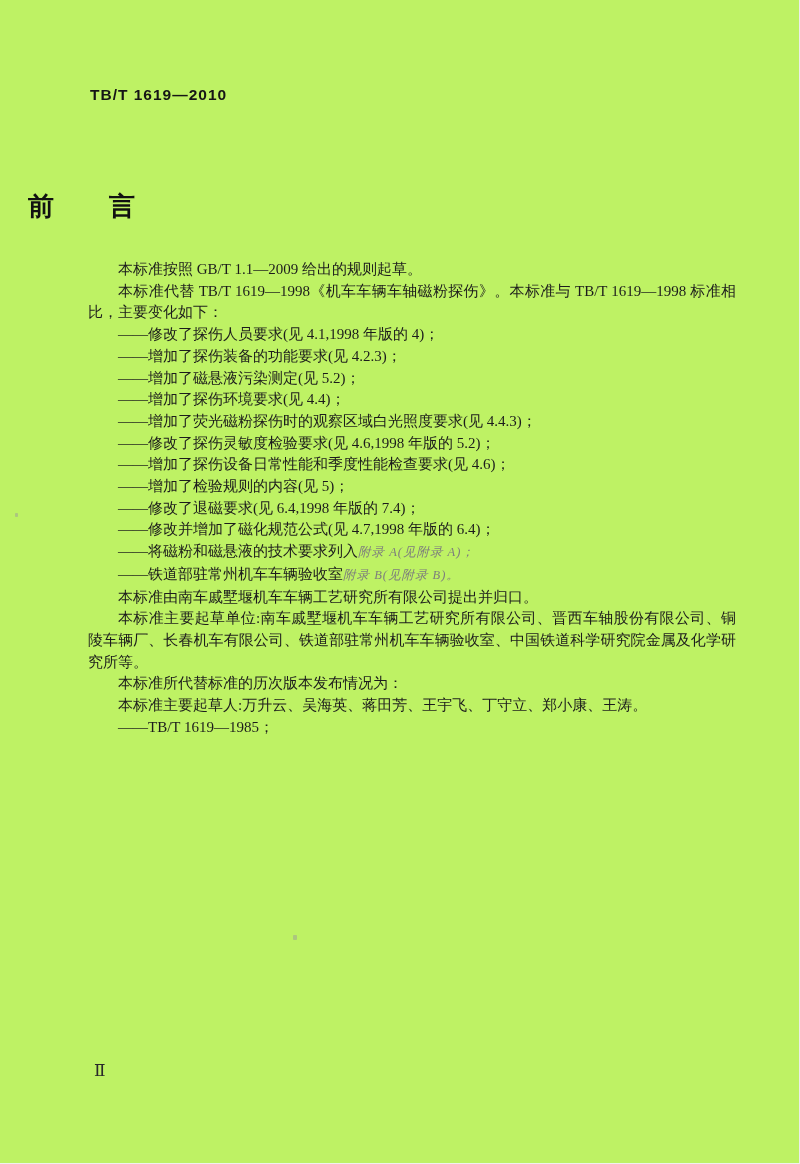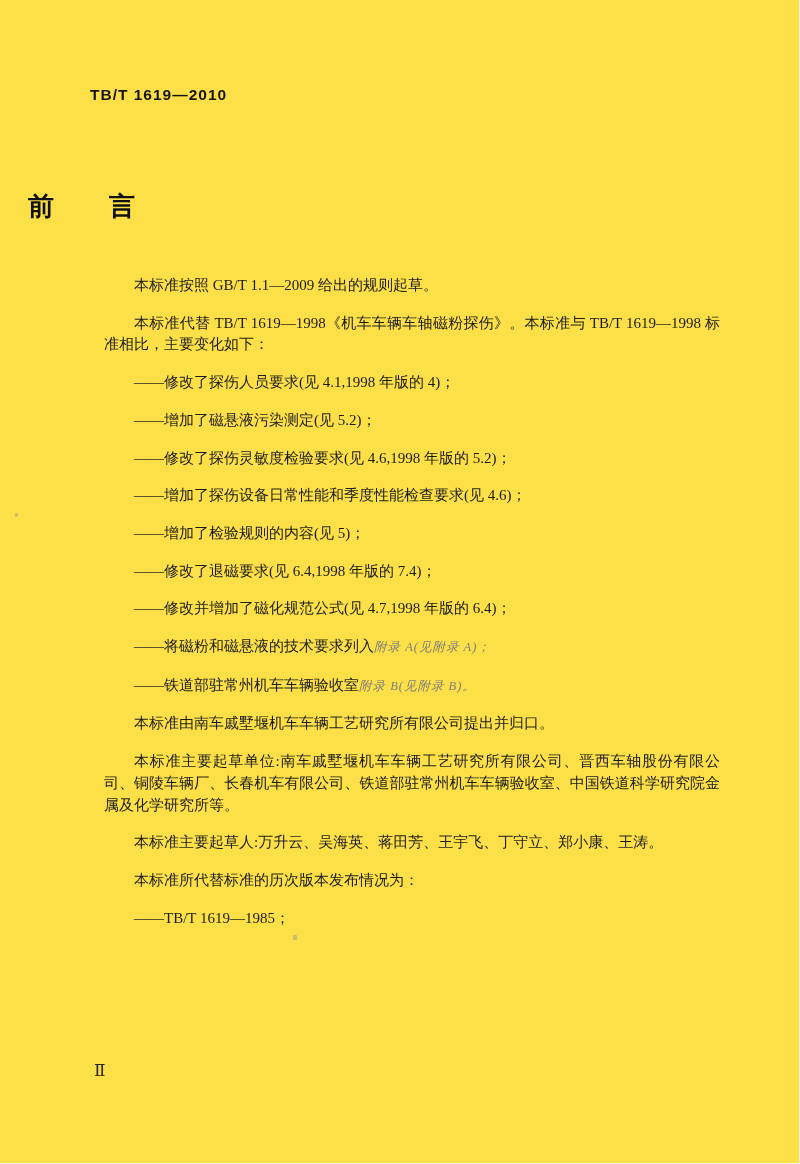--- a/index.html
+++ b/index.html
@@ -6,21 +6,21 @@
   html, body {
     margin: 0;
     padding: 0;
     background: #ffffff;
   }
   .page {
     position: relative;
     width: 800px;
     height: 1164px;
     margin: 0 auto;
-    background: #fde047;
+    background: #bef264;
     box-sizing: border-box;
     border-right: 1px solid #ececec;
     border-bottom: 1px solid #f0f0f0;
     overflow: hidden;
     font-family: "Liberation Serif", "DejaVu Serif", serif;
     color: #1c1c1c;
   }
   .doc-code {
     position: absolute;
     top: 86px;
@@ -47,21 +47,21 @@
   .doc-body {
     position: absolute;
     top: 259px;
     left: 88px;
     width: 648px;
     font-size: 15px;
     line-height: 21.7px;
     text-align: justify;
   }
   .doc-body p.para {
-    margin: 16px;
+    margin: 0;
     padding: 0;
     text-indent: 2em;
   }
   .faded {
     color: #7d7d7d;
     font-size: 12.5px;
     letter-spacing: 1px;
     font-style: italic;
   }
   .page-number {
@@ -86,32 +86,35 @@
 <div class="page">
 
   <div class="doc-code">TB/T 1619—2010</div>
 
   <h1 class="doc-title">前　　言</h1>
 
   <div class="doc-body">
       <p class="para"><span>本标准按照 GB/T 1.1—2009 给出的规则起草。</span></p>
       <p class="para"><span>本标准代替 TB/T 1619—1998《机车车辆车轴磁粉探伤》。本标准与 TB/T 1619—1998 标准相比，主要变化如下：</span></p>
       <p class="para"><span>——修改了探伤人员要求(见 4.1,1998 年版的 4)；</span></p>
+      <p class="para"><span>——增加了探伤装备的功能要求(见 4.2.3)；</span></p>
       <p class="para"><span>——增加了磁悬液污染测定(见 5.2)；</span></p>
+      <p class="para"><span>——增加了探伤环境要求(见 4.4)；</span></p>
+      <p class="para"><span>——增加了荧光磁粉探伤时的观察区域白光照度要求(见 4.4.3)；</span></p>
       <p class="para"><span>——修改了探伤灵敏度检验要求(见 4.6,1998 年版的 5.2)；</span></p>
       <p class="para"><span>——增加了探伤设备日常性能和季度性能检查要求(见 4.6)；</span></p>
       <p class="para"><span>——增加了检验规则的内容(见 5)；</span></p>
       <p class="para"><span>——修改了退磁要求(见 6.4,1998 年版的 7.4)；</span></p>
       <p class="para"><span>——修改并增加了磁化规范公式(见 4.7,1998 年版的 6.4)；</span></p>
       <p class="para"><span>——将磁粉和磁悬液的技术要求列入</span><span class="faded">附录 A(见附录 A)；</span></p>
       <p class="para"><span>——铁道部驻常州机车车辆验收室</span><span class="faded">附录 B(见附录 B)。</span></p>
       <p class="para"><span>本标准由南车戚墅堰机车车辆工艺研究所有限公司提出并归口。</span></p>
       <p class="para"><span>本标准主要起草单位:南车戚墅堰机车车辆工艺研究所有限公司、晋西车轴股份有限公司、铜陵车辆厂、长春机车有限公司、铁道部驻常州机车车辆验收室、中国铁道科学研究院金属及化学研究所等。</span></p>
+      <p class="para"><span>本标准所代替标准的历次版本发布情况为：</span></p>
       <p class="para"><span>本标准主要起草人:万升云、吴海英、蒋田芳、王宇飞、丁守立、郑小康、王涛。</span></p>
-      <p class="para"><span>本标准所代替标准的历次版本发布情况为：</span></p>
       <p class="para"><span>——TB/T 1619—1985；</span></p>
     </div>
 
   <div class="speck speck-1"></div>
   <div class="speck speck-2"></div>
 
   <div class="page-number">Ⅱ</div>
 
 </div>
 

